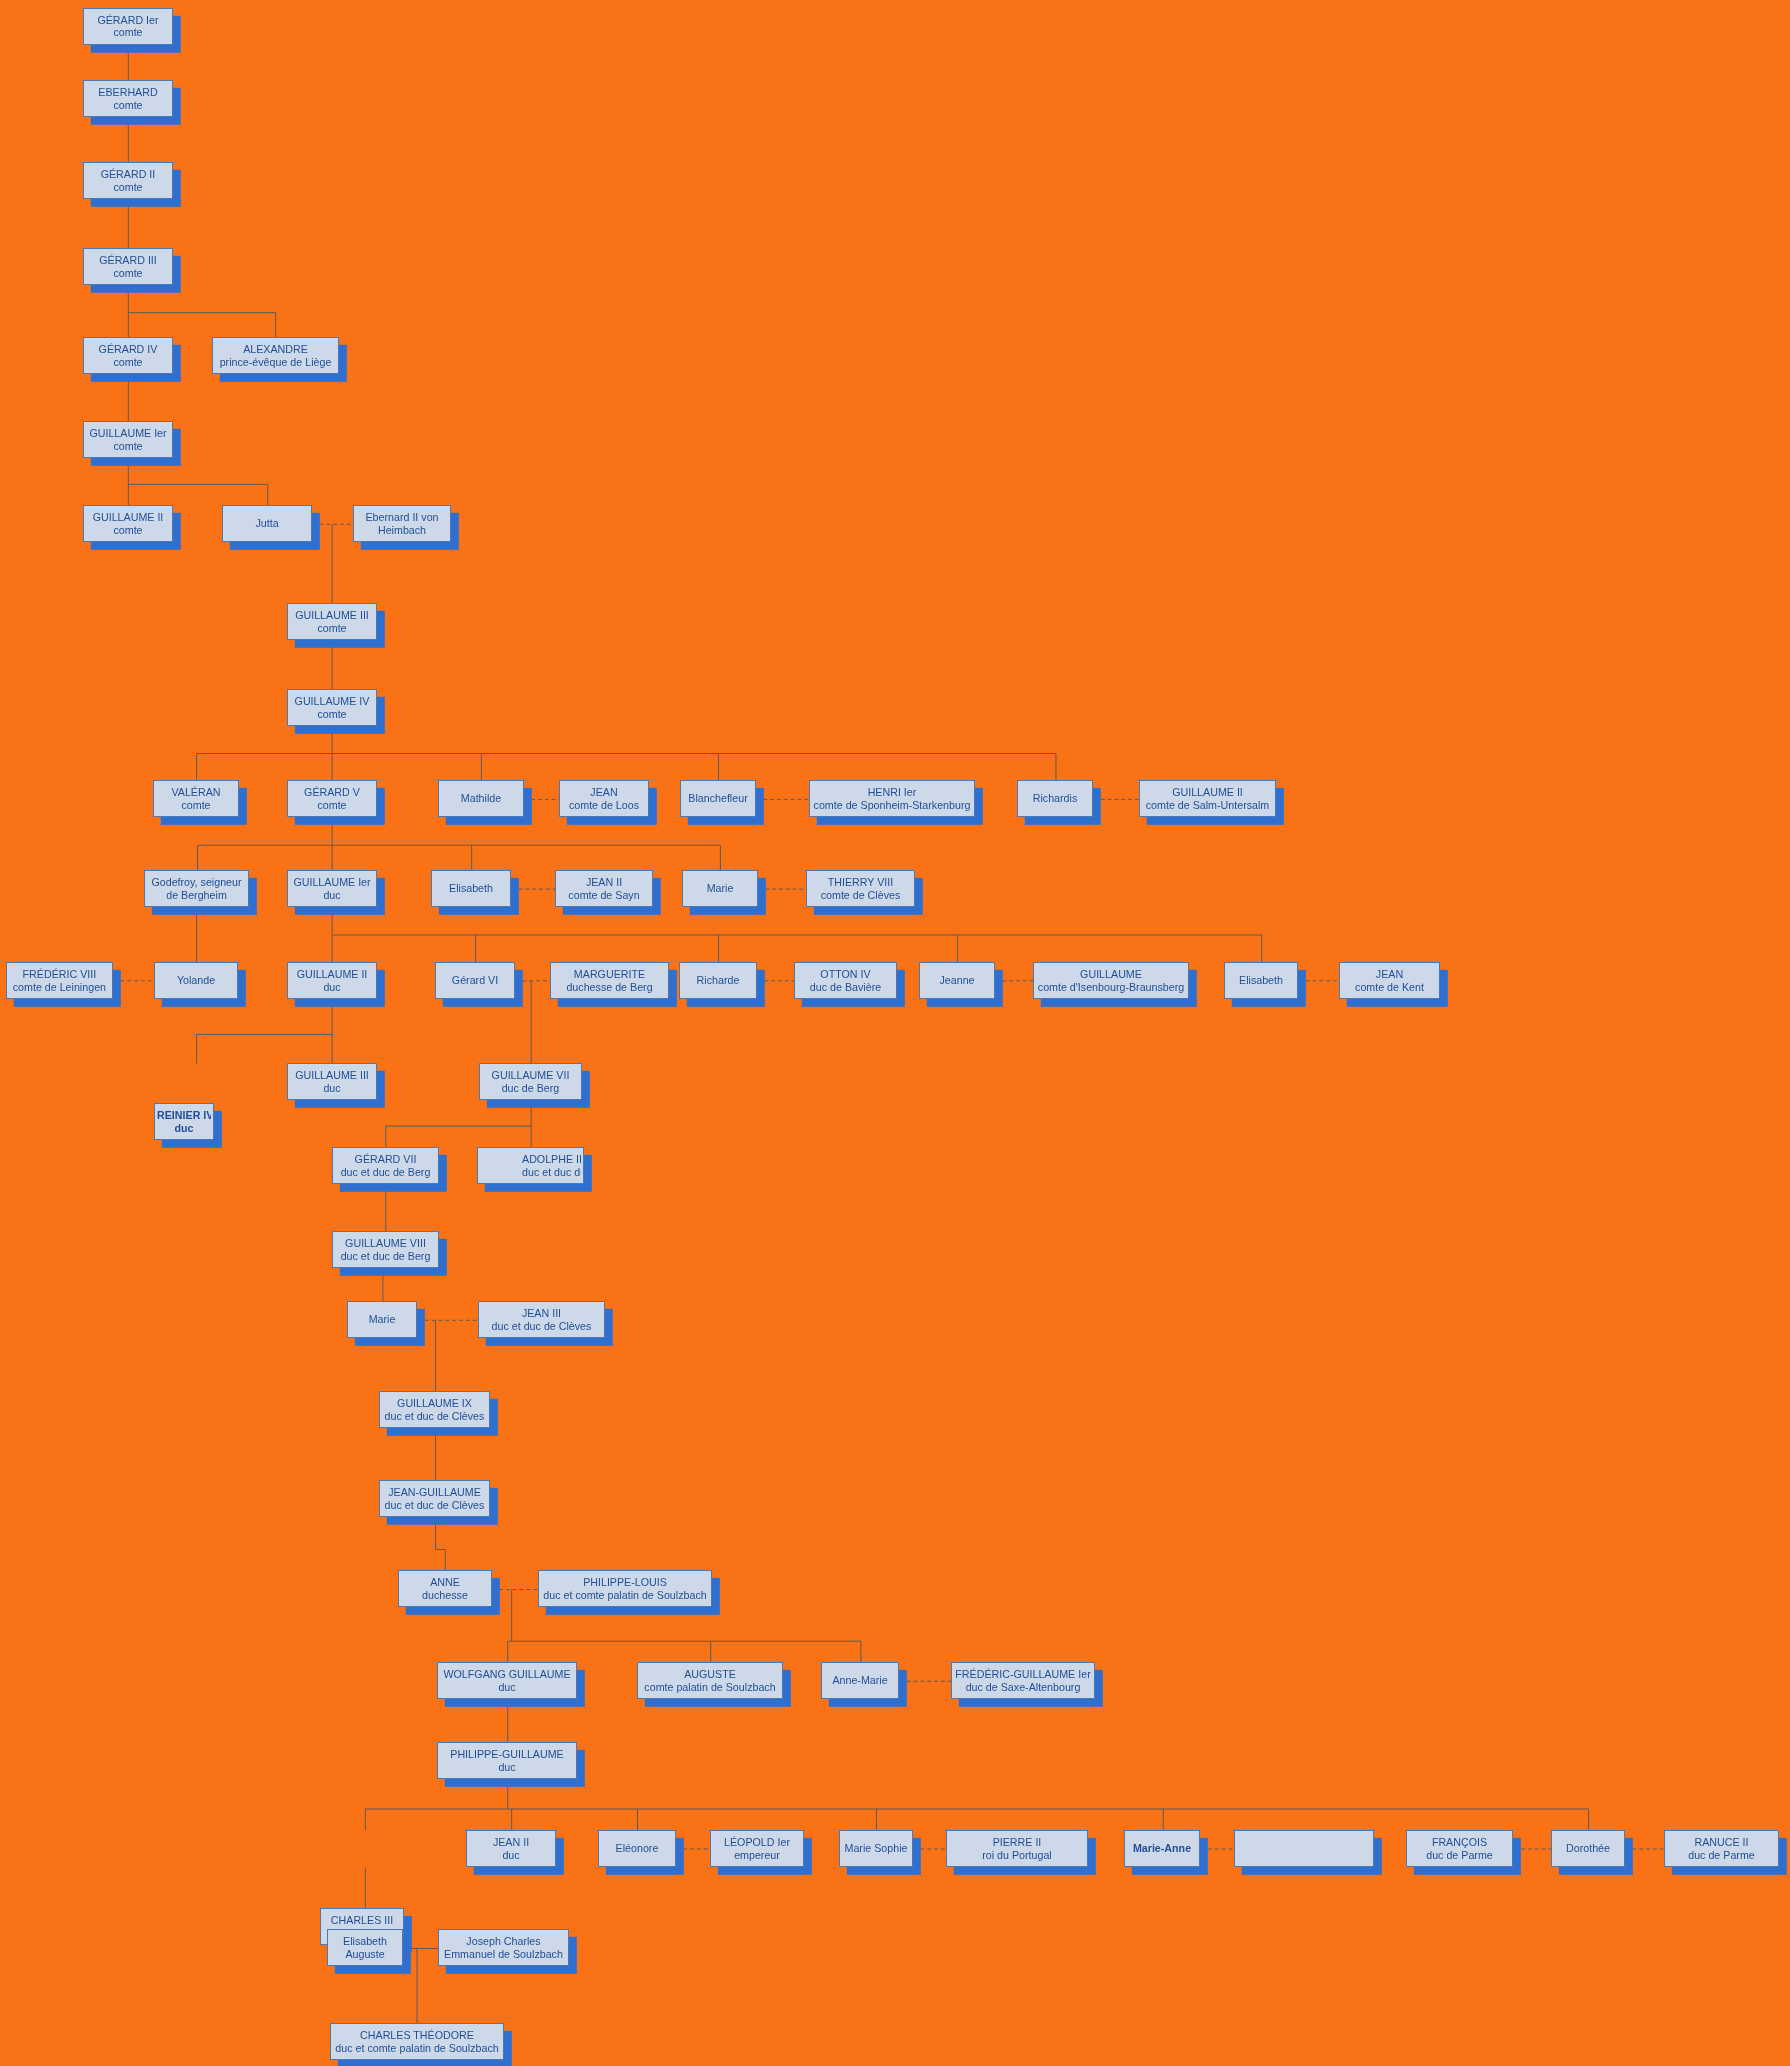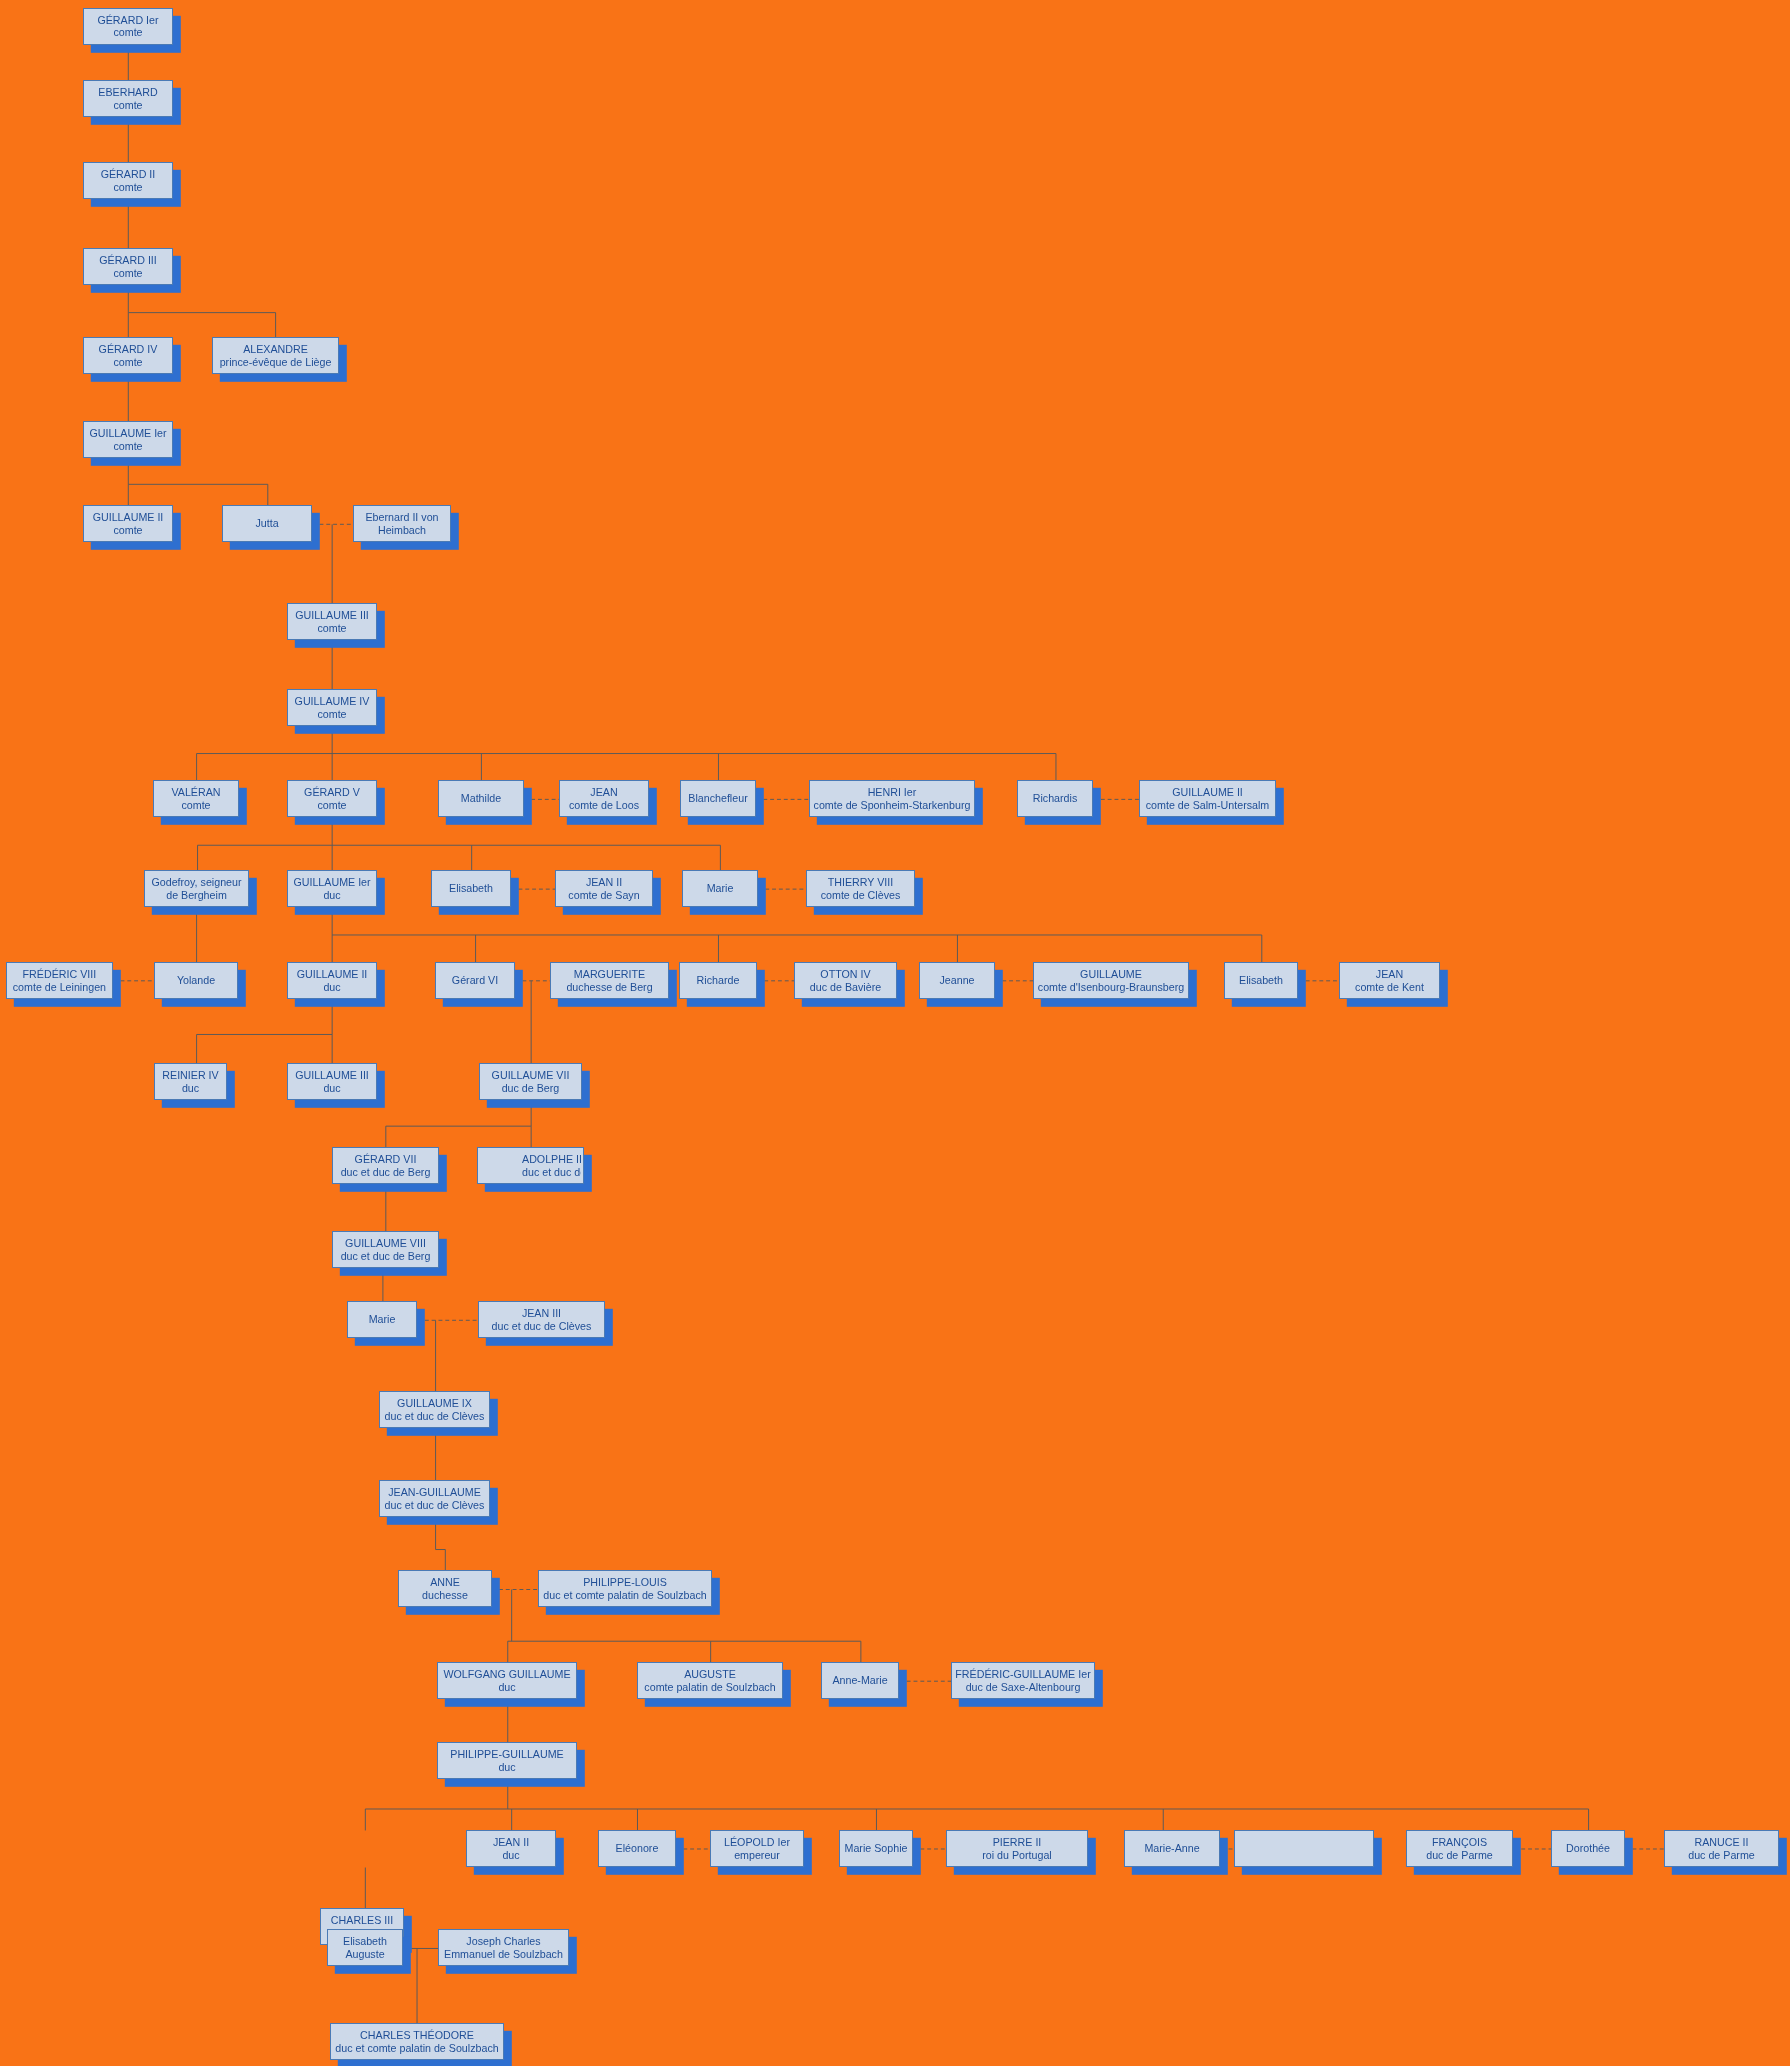--- a/index.html
+++ b/index.html
@@ -258,21 +258,21 @@
       <div class="name">GUILLAUME</div>
       <div class="title">comte d'Isenbourg-Braunsberg</div>
     </div>
     <div class="node" style="left: 1224px; top: 962px; width: 74px; height: 37px;">
       <div class="name">Elisabeth</div>
     </div>
     <div class="node" style="left: 1339px; top: 962px; width: 101px; height: 37px;">
       <div class="name">JEAN</div>
       <div class="title">comte de Kent</div>
     </div>
-    <div class="node" style="left: 154px; top: 1063px; width: 73px; height: 37px;">
+    <div class="node" style="left: 154px; top: 1103px; width: 60px; height: 37px; font-weight: bold;">
       <div class="name">REINIER IV</div>
       <div class="title">duc</div>
     </div>
     <div class="node" style="left: 287px; top: 1063px; width: 90px; height: 37px;">
       <div class="name">GUILLAUME III</div>
       <div class="title">duc</div>
     </div>
     <div class="node" style="left: 479px; top: 1063px; width: 103px; height: 37px;">
       <div class="name">GUILLAUME VII</div>
       <div class="title">duc de Berg</div>
@@ -346,21 +346,21 @@
       <div class="name">LÉOPOLD Ier</div>
       <div class="title">empereur</div>
     </div>
     <div class="node" style="left: 839px; top: 1830px; width: 74px; height: 37px;">
       <div class="name">Marie Sophie</div>
     </div>
     <div class="node" style="left: 946px; top: 1830px; width: 142px; height: 37px;">
       <div class="name">PIERRE II</div>
       <div class="title">roi du Portugal</div>
     </div>
-    <div class="node" style="left: 1124px; top: 1830px; width: 96px; height: 37px;">
+    <div class="node" style="left: 1124px; top: 1830px; width: 76px; height: 37px; font-weight: bold;">
       <div class="name">Marie-Anne</div>
     </div>
     <div class="node" style="left: 1234px; top: 1830px; width: 140px; height: 37px; gap: 32px;">
       <div class="name">CHARLES II</div>
       <div class="title">roi d'Espagne</div>
     </div>
     <div class="node" style="left: 1406px; top: 1830px; width: 107px; height: 37px;">
       <div class="name">FRANÇOIS</div>
       <div class="title">duc de Parme</div>
     </div>

